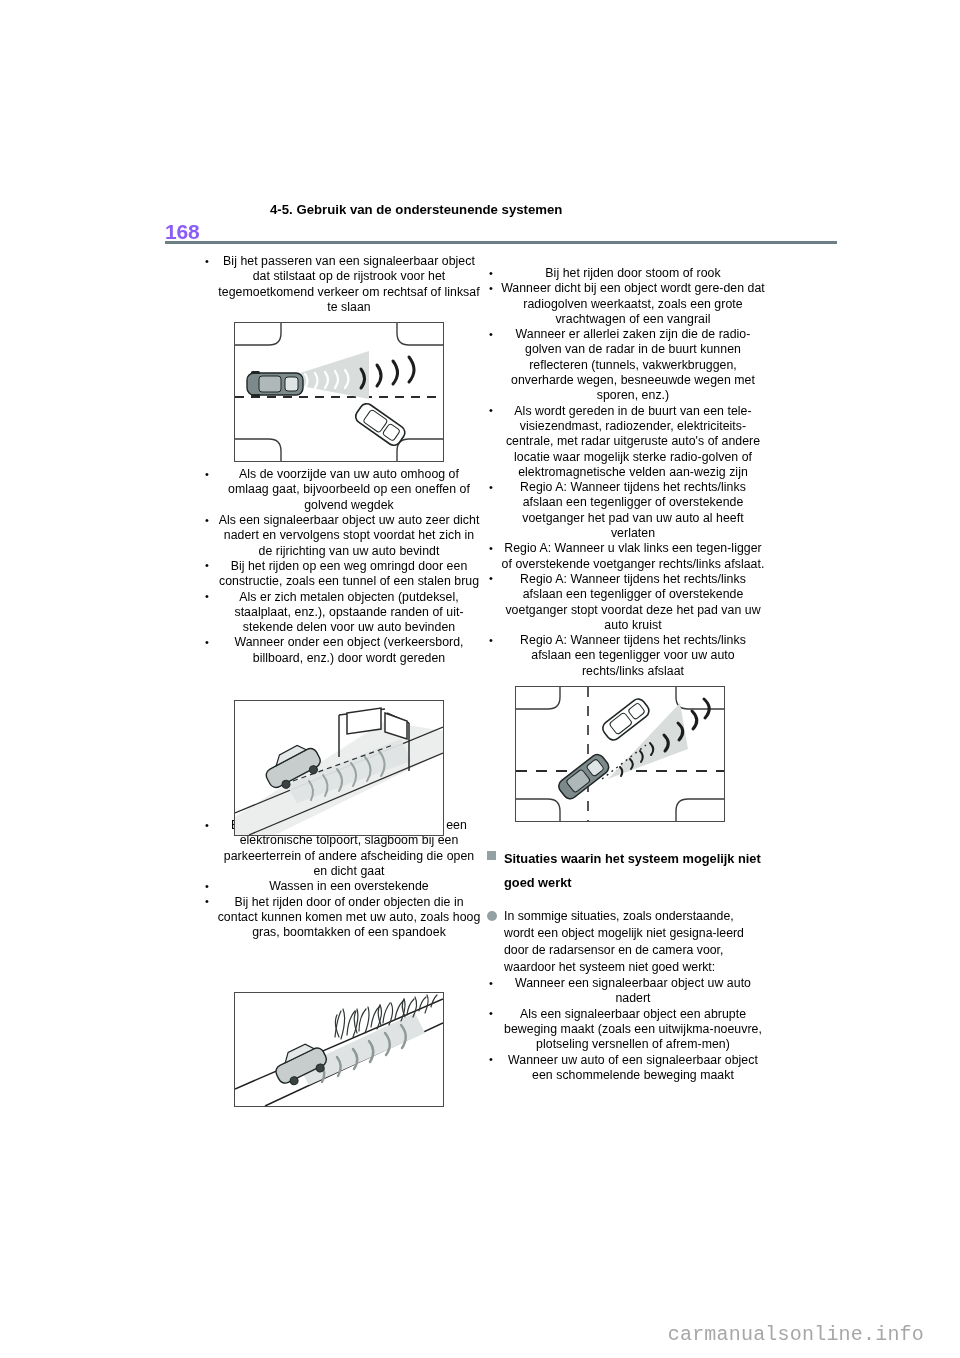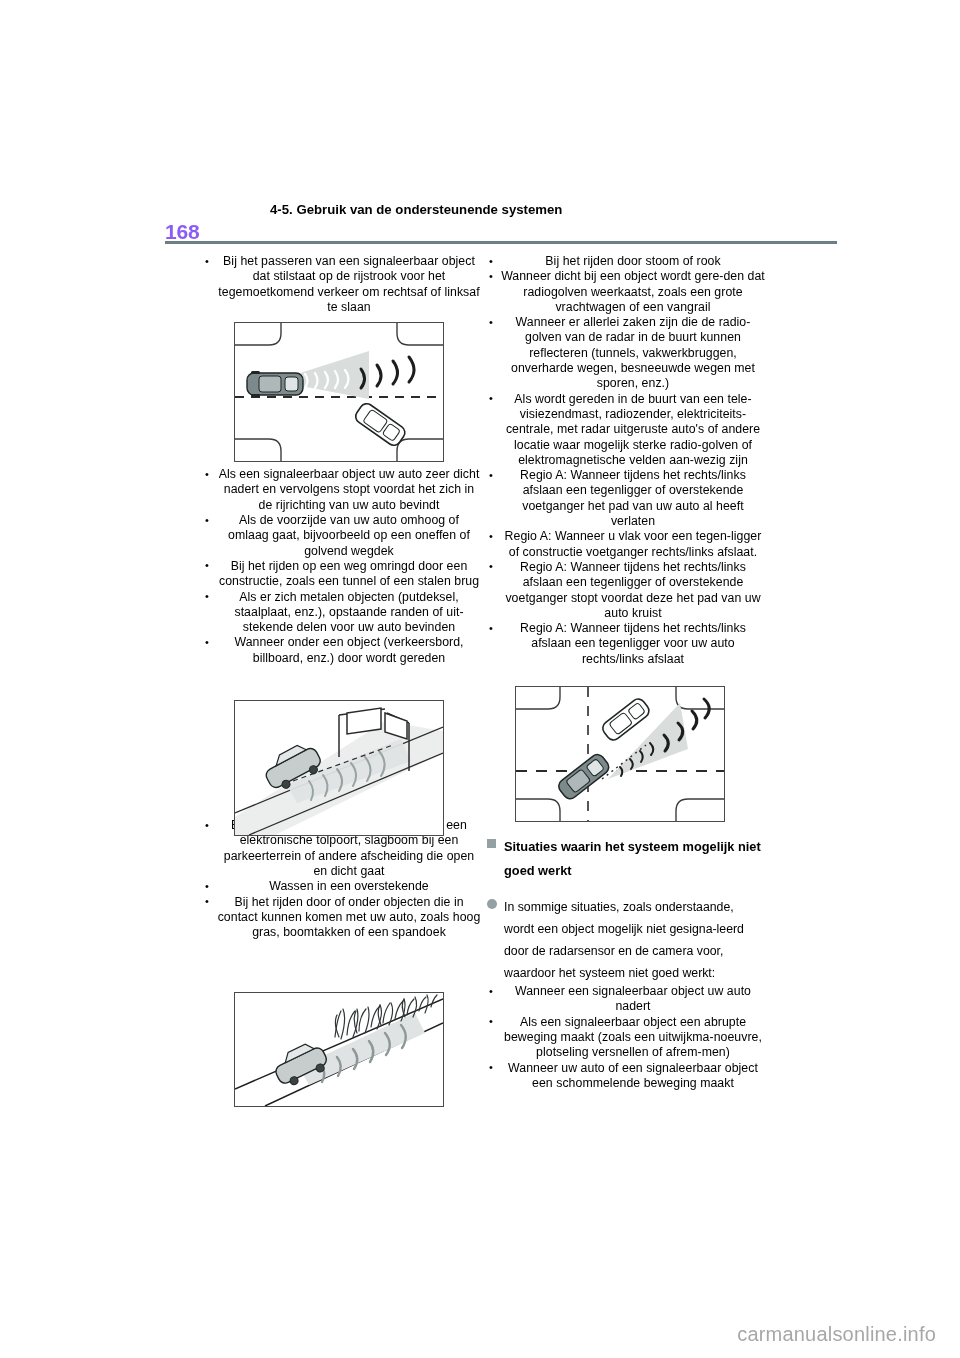--- a/index.html
+++ b/index.html
@@ -57,21 +57,21 @@
     background: #6c7f85;
   }
 
   
   .col {
     position: absolute;
     top: 254px;
     width: 278px;
   }
   .col-left  { left: 203px; }
-  .col-right { left: 487px; }
+  .col-right { left: 487px; margin-top: 12px; }
 
   
   ul.blist {
     list-style: none;
     margin: 0;
     padding: 0;
   }
   ul.blist li {
     position: relative;
     padding-left: 14px;
@@ -108,21 +108,21 @@
     height: 9px;
     background: #93a0a4;
     display: block;
   }
 
   
   .circ-para {
     position: relative;
     padding-left: 17px;
     font-size: 12.3px;
-    line-height: 22px;
+    line-height: 17px;
     margin-top: 13px;
   }
   .circ-para .ci {
     position: absolute;
     left: 0;
     top: 3px;
     width: 10px;
     height: 10px;
     border-radius: 50%;
     background: #93a0a4;
@@ -139,26 +139,26 @@
 
   
   #fig-intersection-left { left: 234px; top: 322px;  width: 210px; height: 140px; }
   #fig-overhead-signs    { left: 234px; top: 700px;  width: 210px; height: 136px; }
   #fig-tall-grass        { left: 234px; top: 992px;  width: 210px; height: 115px; }
   #fig-intersection-right{ left: 515px; top: 686px;  width: 210px; height: 136px; }
 
   
   .watermark {
     position: absolute;
-    right: 24px;
+    right: 36px;
     bottom: 12px;
     font-size: 20px;
     color: #a7a7a7;
     letter-spacing: 0.2px;
-    font-family: Liberation Sans, sans-serif;
+    font-family: Liberation Mono, monospace;
   }
 </style>
 </head>
 <body>
 
 <div class="page">
 
   <div class="header">
     <div class="page-number">168</div>
     <div class="header-title">4-5. Gebruik van de ondersteunende systemen</div>
@@ -167,22 +167,22 @@
 
   <div class="col col-left">
 
     <ul class="blist">
       <li>Bij het passeren van een signaleerbaar object dat stilstaat op de rijstrook voor het tegemoetkomend verkeer om rechtsaf of linksaf te slaan</li>
     </ul>
 
     <div style="height:152px"></div>
 
     <ul class="blist">
+      <li>Als de voorzijde van uw auto omhoog of omlaag gaat, bijvoorbeeld op een oneffen of golvend wegdek</li>
       <li>Als een signaleerbaar object uw auto zeer dicht nadert en vervolgens stopt voordat het zich in de rijrichting van uw auto bevindt</li>
-      <li>Als de voorzijde van uw auto omhoog of omlaag gaat, bijvoorbeeld op een oneffen of golvend wegdek</li>
       <li>Bij het rijden op een weg omringd door een constructie, zoals een tunnel of een stalen brug</li>
       <li>Als er zich metalen objecten (putdeksel, staalplaat, enz.), opstaande randen of uit-stekende delen voor uw auto bevinden</li>
       <li>Wanneer onder een object (verkeersbord, billboard, enz.) door wordt gereden</li>
     </ul>
 
     <div style="height:152px"></div>
 
     <ul class="blist">
       <li>Bij het naderen van een slagboom van een elektronische tolpoort, slagboom bij een parkeerterrein of andere afscheiding die open en dicht gaat</li>
       <li>Wassen in een overstekende</li>
@@ -192,21 +192,21 @@
   </div>
 
   <div class="col col-right">
 
     <ul class="blist">
       <li>Bij het rijden door stoom of rook</li>
       <li>Wanneer dicht bij een object wordt gere-den dat radiogolven weerkaatst, zoals een grote vrachtwagen of een vangrail</li>
       <li>Wanneer er allerlei zaken zijn die de radio-golven van de radar in de buurt kunnen reflecteren (tunnels, vakwerkbruggen, onverharde wegen, besneeuwde wegen met sporen, enz.)</li>
       <li>Als wordt gereden in de buurt van een tele-visiezendmast, radiozender, elektriciteits-centrale, met radar uitgeruste auto's of andere locatie waar mogelijk sterke radio-golven of elektromagnetische velden aan-wezig zijn</li>
       <li>Regio A: Wanneer tijdens het rechts/links afslaan een tegenligger of overstekende voetganger het pad van uw auto al heeft verlaten</li>
-      <li>Regio A: Wanneer u vlak voor een tegen-ligger of constructie voetganger rechts/links afslaat.</li>
+      <li>Regio A: Wanneer u vlak links een tegen-ligger of overstekende voetganger rechts/links afslaat.</li>
       <li>Regio A: Wanneer tijdens het rechts/links afslaan een tegenligger of overstekende voetganger stopt voordat deze het pad van uw auto kruist</li>
       <li>Regio A: Wanneer tijdens het rechts/links afslaan een tegenligger voor uw auto rechts/links afslaat</li>
     </ul>
 
     <div style="height:152px"></div>
 
 
     <div class="sect-head">
       <span class="sq"></span>
       <span>Situaties waarin het systeem mogelijk niet goed werkt</span>

